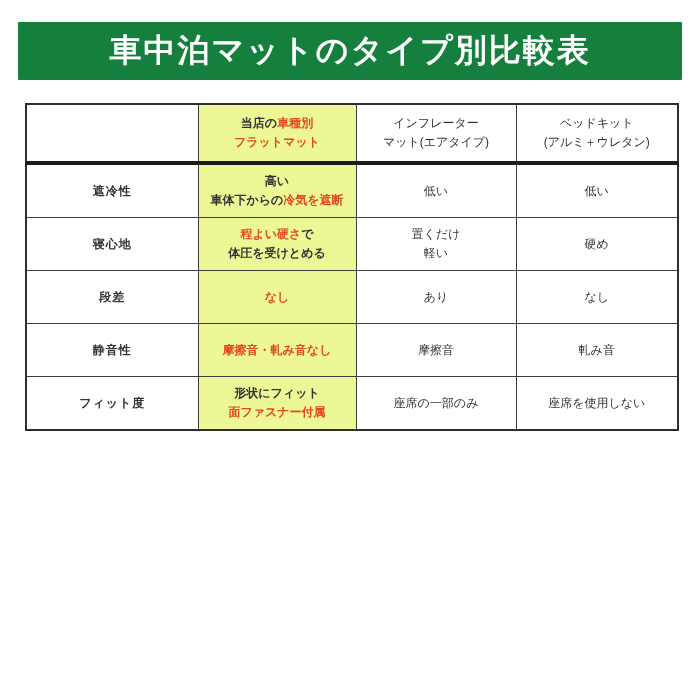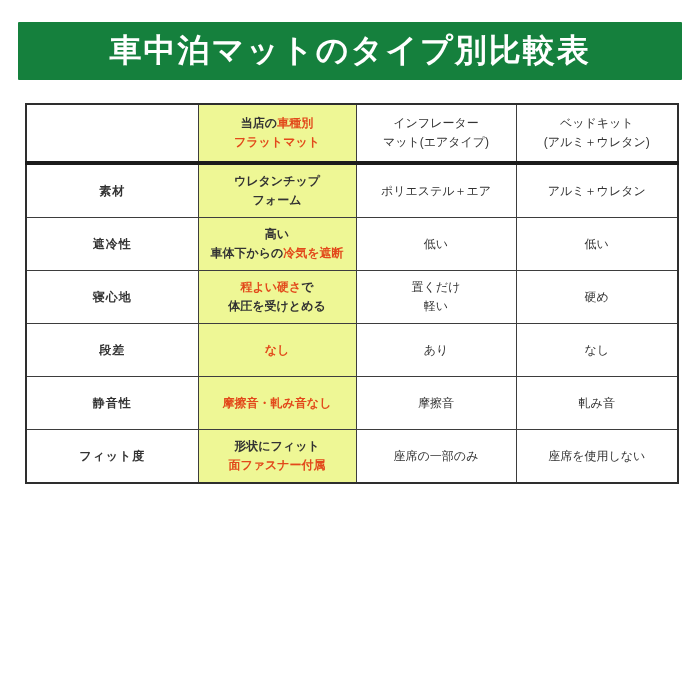--- a/index.html
+++ b/index.html
@@ -61,33 +61,20 @@
     <td class="val">
       <div class="ln">インフレーター</div>
       <div class="ln">マット(エアタイプ)</div>
     </td>
     <td class="val">
       <div class="ln">ベッドキット</div>
       <div class="ln">(アルミ＋ウレタン)</div>
     </td>
   </tr>
 
-  <tr class="bodyrow">
-    <td class="lab">素材</td>
-    <td class="flat">
-      <div class="ln"><span class="">ウレタンチップ</span></div>
-      <div class="ln"><span class="">フォーム</span></div>
-    </td>
-    <td class="val">
-      <div class="ln">ポリエステル＋エア</div>
-    </td>
-    <td class="val">
-      <div class="ln">アルミ＋ウレタン</div>
-    </td>
-  </tr>
 
 
   <tr class="bodyrow">
     <td class="lab">遮冷性</td>
     <td class="flat">
       <div class="ln"><span class="">高い</span></div>
       <div class="ln"><span class="">車体下からの</span><span class="red">冷気を遮断</span></div>
     </td>
     <td class="val">
       <div class="ln">低い</div>

